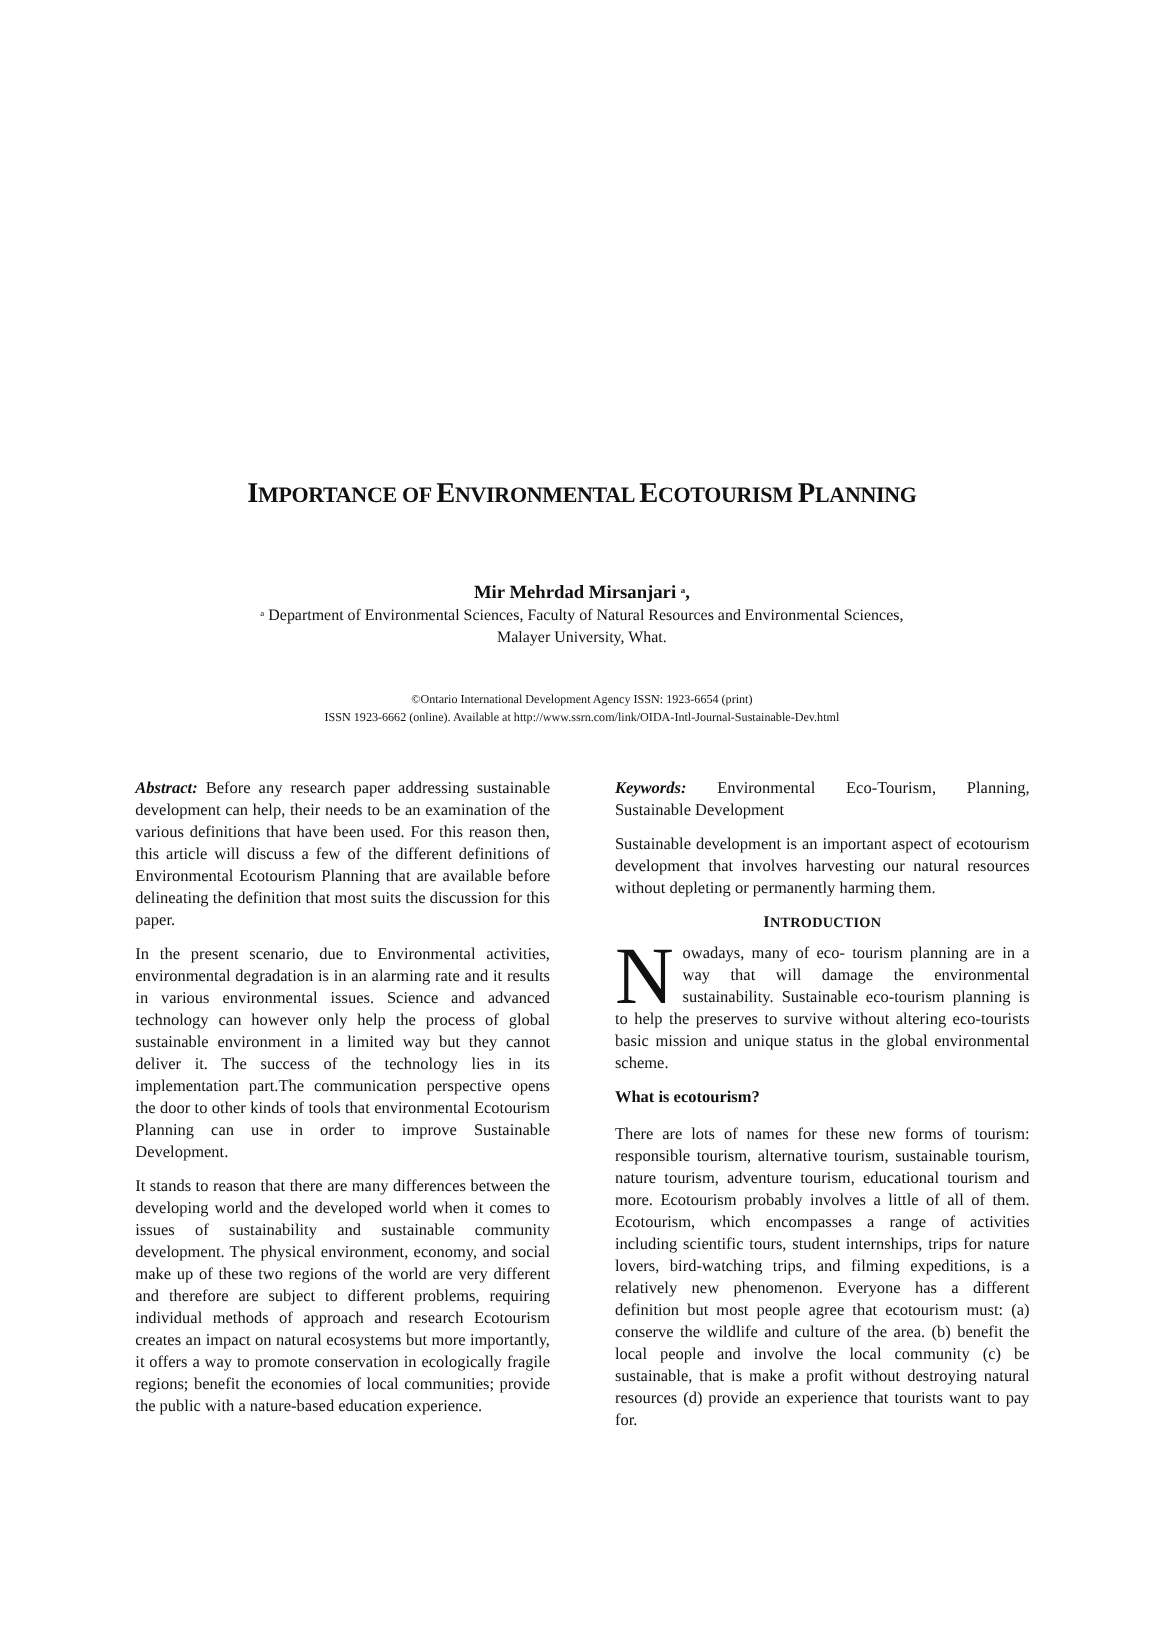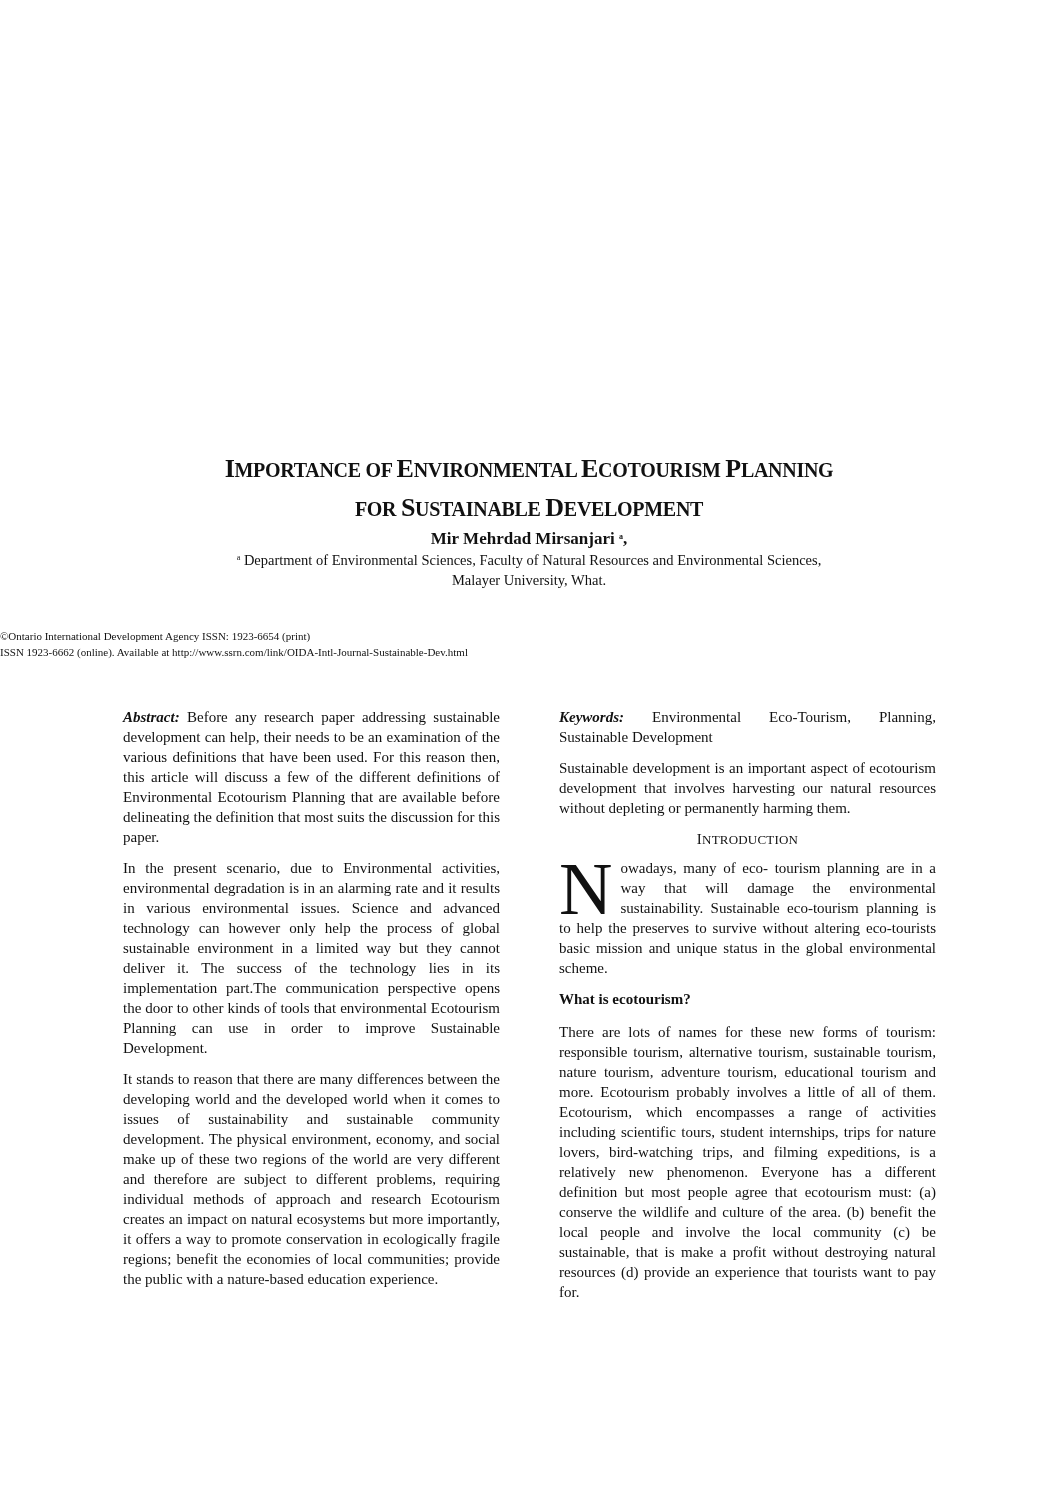--- a/index.html
+++ b/index.html
@@ -1,64 +1,63 @@
 <!DOCTYPE html>
 <html><head>
 <meta charset="utf-8">
 <style>
   html, body { margin: 0; padding: 0; background: #ffffff; }
   body {
     width: 1058px; height: 1497px; position: relative; overflow: hidden;
     font-family: "Liberation Serif", "DejaVu Serif", serif; color: #111;
   }
   .title {
-    position: absolute; left: 0; width: 1058px; top: 450px;
+    position: absolute; left: 0; width: 1058px; top: 429px;
     text-align: center; font-weight: bold; font-size: 26px; line-height: 38px;
     letter-spacing: -0.3px;
   }
   .title .sc { font-size: 20px; }
   .author {
     position: absolute; left: 0; width: 1058px; top: 528px;
     text-align: center; font-weight: bold; font-size: 17px; line-height: 22px;
   }
   .affil {
     position: absolute; left: 0; width: 1058px; top: 550px;
     text-align: center; font-size: 14.5px; line-height: 20px;
   }
   sup { font-size: 8px; vertical-align: top; position: relative; top: -2px; }
   .copyright {
     position: absolute; left: 0; width: 1058px; top: 628px;
-    text-align: left; font-size: 11px; line-height: 16px;
+    text-align: center; font-size: 11px; line-height: 16px;
   }
   .col {
     position: absolute; width: 377px; font-size: 15px; line-height: 20px;
     text-align: justify;
     margin-top: 26px;
   }
   .col p { margin: 0 0 11px 0; }
   .col-left { left: 123px; top: 681px; }
   .col-right { left: 559px; top: 681px; }
   .label { font-weight: bold; font-style: italic; }
   .section-head {
-    text-align: center; font-weight: normal; font-size: 13px; margin: 4px 0 8px 0;
+    text-align: center; font-weight: bold; font-size: 13px; margin: 4px 0 8px 0;
     letter-spacing: 0.2px;
   }
   .section-head .big { font-size: 15px; }
   .dropcap {
     float: left; font-size: 74px; line-height: 58px; margin: 2px 8px 0 0;
     font-family: "Liberation Serif", "DejaVu Serif", serif;
   }
   .subhead { font-weight: bold; margin: 10px 0 13px 0; }
 </style>
 </head>
 <body>
 
 <div class="title">
   <div><span>I</span><span class="sc">MPORTANCE OF </span><span>E</span><span class="sc">NVIRONMENTAL </span><span>E</span><span class="sc">COTOURISM </span><span>P</span><span class="sc">LANNING</span></div>
-  <div><span class="sc">FOR </span><span>S</span><span class="sc">USTAINABLE </span><span>D</span><span class="sc">EVELOPMENT</span></div>
 </div>
 
 <div class="author">
   <span>Mir Mehrdad Mirsanjari</span> <sup>a</sup><span>,</span>
 </div>
 
 <div class="affil">
   <div><sup>a</sup> <span>Department of Environmental Sciences, Faculty of Natural Resources and Environmental Sciences,</span></div>
   <div>Malayer University, What.</div>
 </div>

